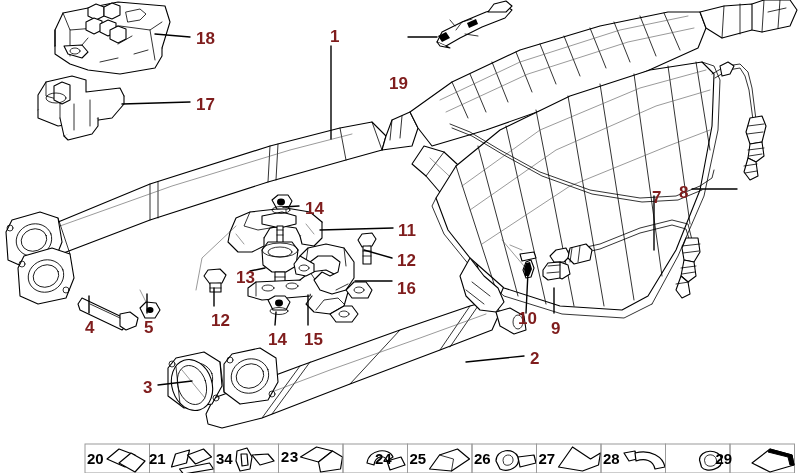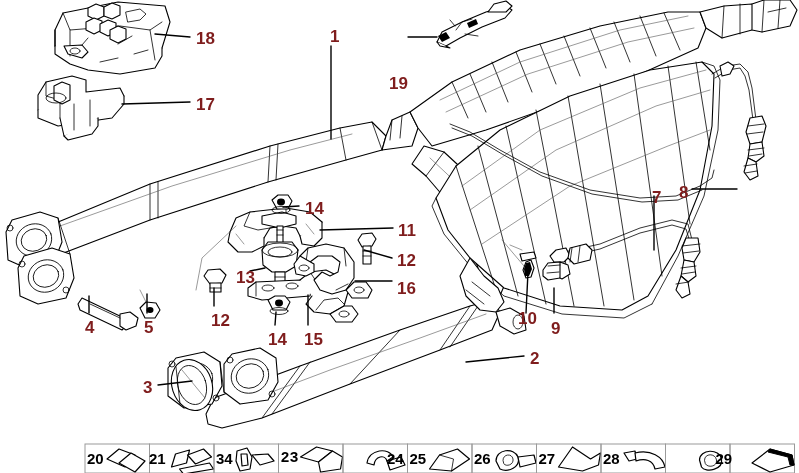--- a/index.html
+++ b/index.html
@@ -442,21 +442,21 @@
       <div class="callout" title="heat shield bracket" style="left: 196px; top: 96px;">17</div>
       <div class="callout" title="heat resistant plate / shield" style="left: 196px; top: 30px;">18</div>
       <div class="callout" title="retaining clip / holder" style="left: 389px; top: 30px; margin-top: 45px;">19</div>
     </div>
 
   <div id="thumbstrip">
       <div class="thumbnum" style="left: 87px; top: 7px;">20</div>
       <div class="thumbnum" style="left: 149px; top: 7px;">21</div>
       <div class="thumbnum" style="left: 216px; top: 7px;">34</div>
       <div class="thumbnum" style="left: 280.5px; top: 7px; font-family: Liberation Mono, monospace;">23</div>
-      <div class="thumbnum" style="left: 363px; top: 7px; padding-left: 24px;">24</div>
+      <div class="thumbnum" style="left: 351px; top: 7px; padding-left: 24px;">24</div>
       <div class="thumbnum" style="left: 409.5px; top: 7px;">25</div>
       <div class="thumbnum" style="left: 474px; top: 7px;">26</div>
       <div class="thumbnum" style="left: 538.5px; top: 7px;">27</div>
       <div class="thumbnum" style="left: 603px; top: 7px;">28</div>
       <div class="thumbnum" style="left: 667.5px; top: 7px; margin-left: 48px;">29</div>
     </div>
 
 </div>
 
 </body></html>

